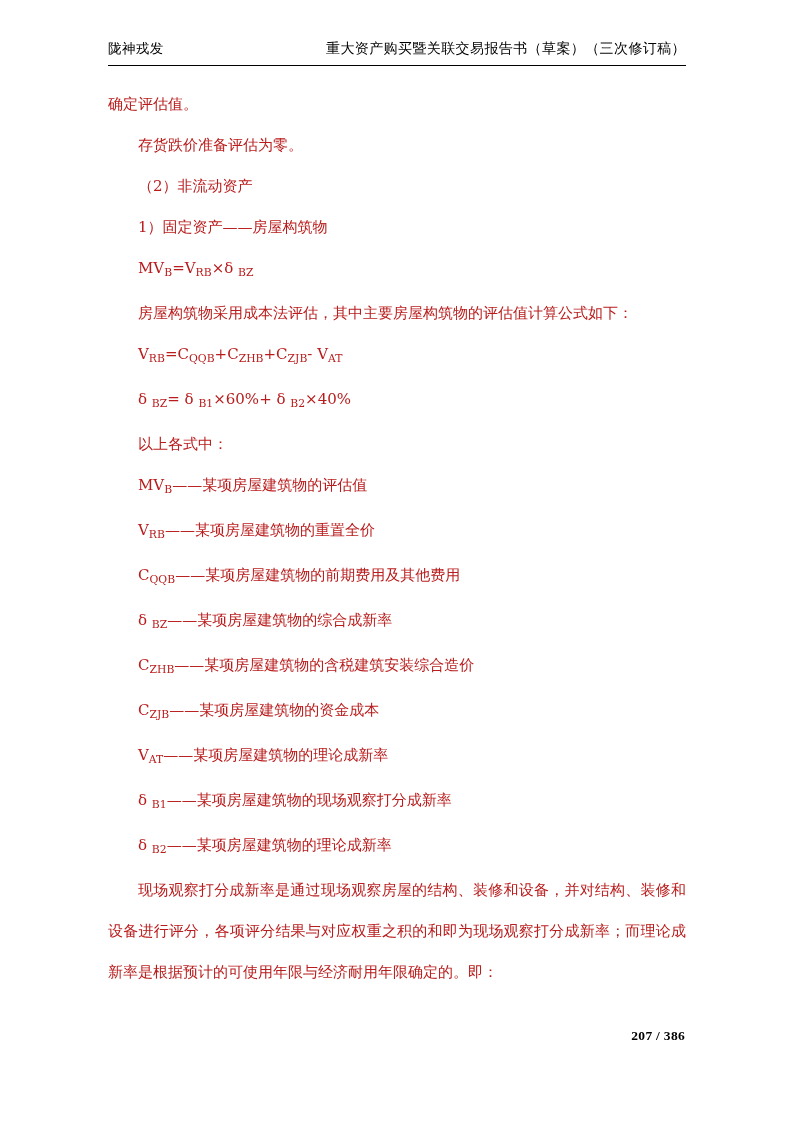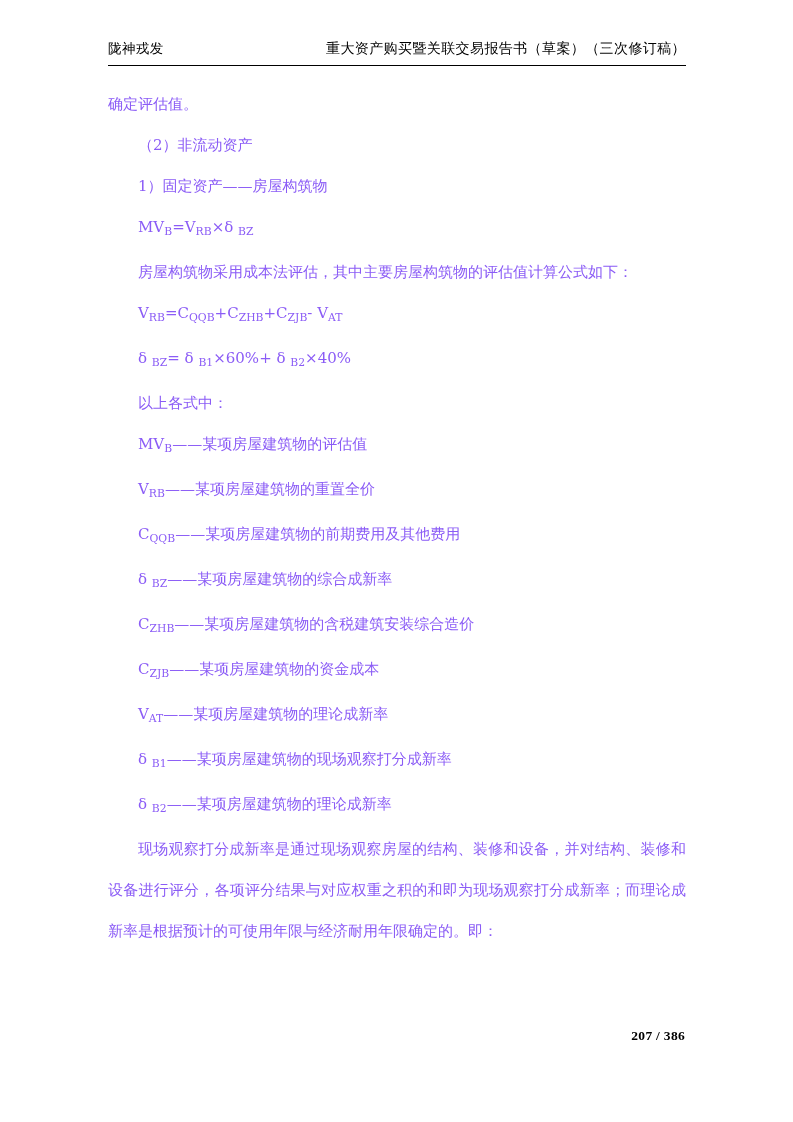--- a/index.html
+++ b/index.html
@@ -41,21 +41,21 @@
   .header-left {
     white-space: nowrap;
   }
   .header-right {
     white-space: nowrap;
     font-size: 14px;
   }
   .body-text {
     font-family: "DejaVu Serif", serif;
     font-size: 15px;
-    color: #8b5cf6;
+    color: #b91c1c;
     line-height: 41px;
     margin-top: 18px;
   }
   p.para {
     margin: 0;
     text-align: justify;
     text-justify: inter-ideograph;
   }
   p.indent1 {
     text-indent: 30px;
@@ -91,20 +91,21 @@
 
     <div class="header">
       <div class="header-left">陇神戎发</div>
       <div class="header-right">重大资产购买暨关联交易报告书（草案）（三次修订稿）</div>
     </div>
 
     <div class="body-text">
 
       <p class="para">确定评估值。</p>
 
+      <p class="para indent1">存货跌价准备评估为零。</p>
 
       <p class="para indent1">（2）非流动资产</p>
 
 
       <p class="para indent1">1）固定资产——房屋构筑物</p>
 
       <p class="para formula">
         <span>MV<sub>B</sub>=V<sub>RB</sub>×<span class="sym">δ</span> <sub>BZ</sub></span>
       </p>
 

